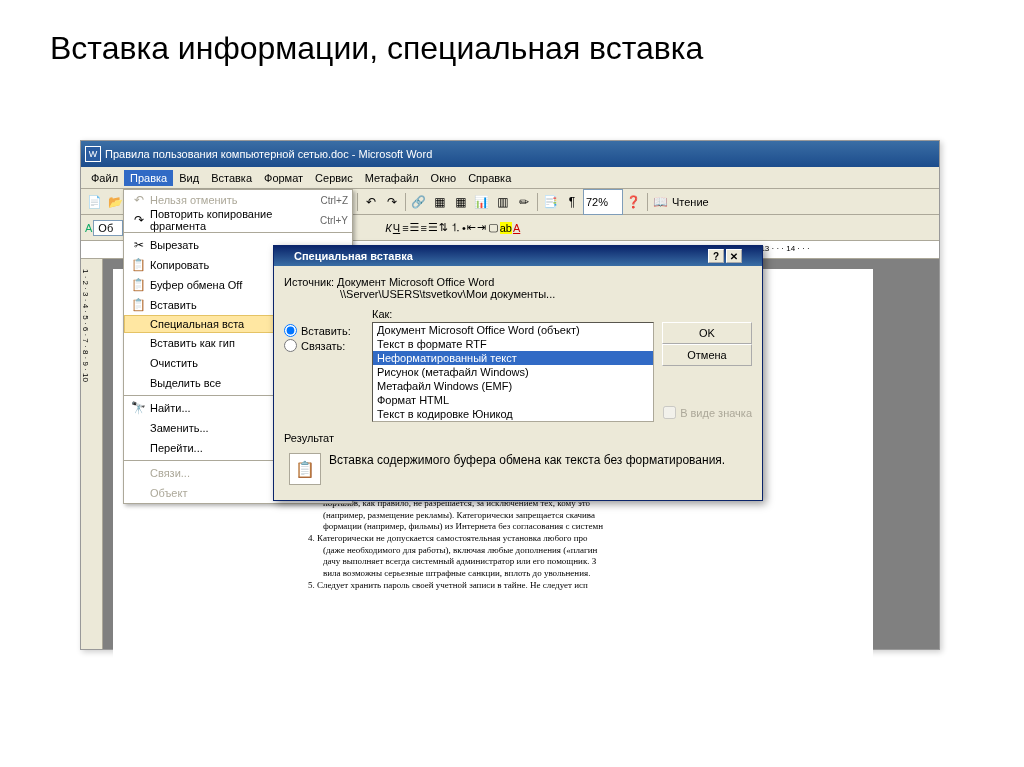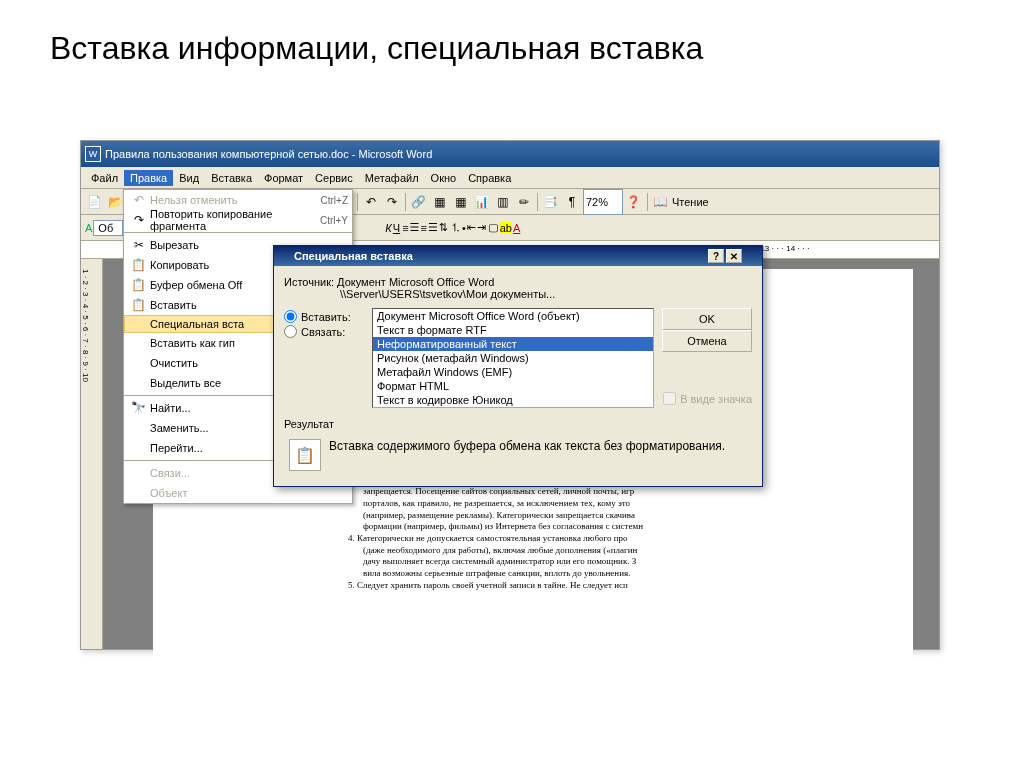--- a/index.html
+++ b/index.html
@@ -25,21 +25,21 @@
 
 
 .toolbar2 { height: 26px; background: #ece9d8; border-bottom: 1px solid #aca899; display: flex; align-items: center; padding: 0 4px; gap: 1px; font-size: 11px; }
 .toolbar2 .fmt { border: 1px solid #7f9db9; background: #fff; padding: 1px 4px; }
 
 
 .ruler { height: 18px; background: #fff; border-bottom: 1px solid #aca899; font-size: 8px; padding-left: 20px; position: relative; overflow: hidden; }
 .ruler .rtext { position: absolute; top: 3px; }
 
 
-.docarea { position: relative; background: #808080; height: 390px; display: flex; gap: 40px; }
+.docarea { position: relative; background: #808080; height: 390px; display: flex; }
 .vruler { width: 22px; background: #ece9d8; border-right: 1px solid #aca899; font-size: 8px; writing-mode: vertical-lr; padding-top: 10px; }
 .page { background: #fff; margin: 10px 0 0 10px; width: 760px; height: 500px; padding: 20px 30px; font-size: 9px; line-height: 1.3; font-family: 'Times New Roman', serif; overflow: hidden; }
 .page .doctext { color: #000; }
 
 
 .editmenu { position: absolute; left: 42px; top: 48px; width: 230px; background: #fff; border: 1px solid #aca899; box-shadow: 2px 2px 4px rgba(0,0,0,0.3); font-size: 11px; z-index: 10; }
 .editmenu .erow { display: flex; align-items: center; height: 20px; padding: 0 4px; cursor: default; }
 .editmenu .erow.disabled { color: #aca899; }
 .editmenu .eicon { width: 22px; display: flex; justify-content: center; font-size: 12px; }
 .editmenu .elabel { flex: 1; }
@@ -271,20 +271,21 @@
       <div class="dttext">Специальная вставка</div>
       <div class="dclose">?</div>
       <div class="dclose">✕</div>
     </div>
     <div class="dbody">
       <div class="srcrow">
         <span class="srclabel">Источник:</span>
         <span class="srctext">Документ Microsoft Office Word</span><br>
         <span style="margin-left:56px;">\\Server\USERS\tsvetkov\Мои документы...</span>
       </div>
+      <div class="kaklabel">Как:</div>
       <div class="mainrow">
         <div class="leftcol">
           <div class="radiorow">
             <input type="radio" checked="" style="">
             <span>Вставить:</span>
           </div>
           <div class="radiorow">
             <input type="radio" style="">
             <span>Связать:</span>
           </div>

